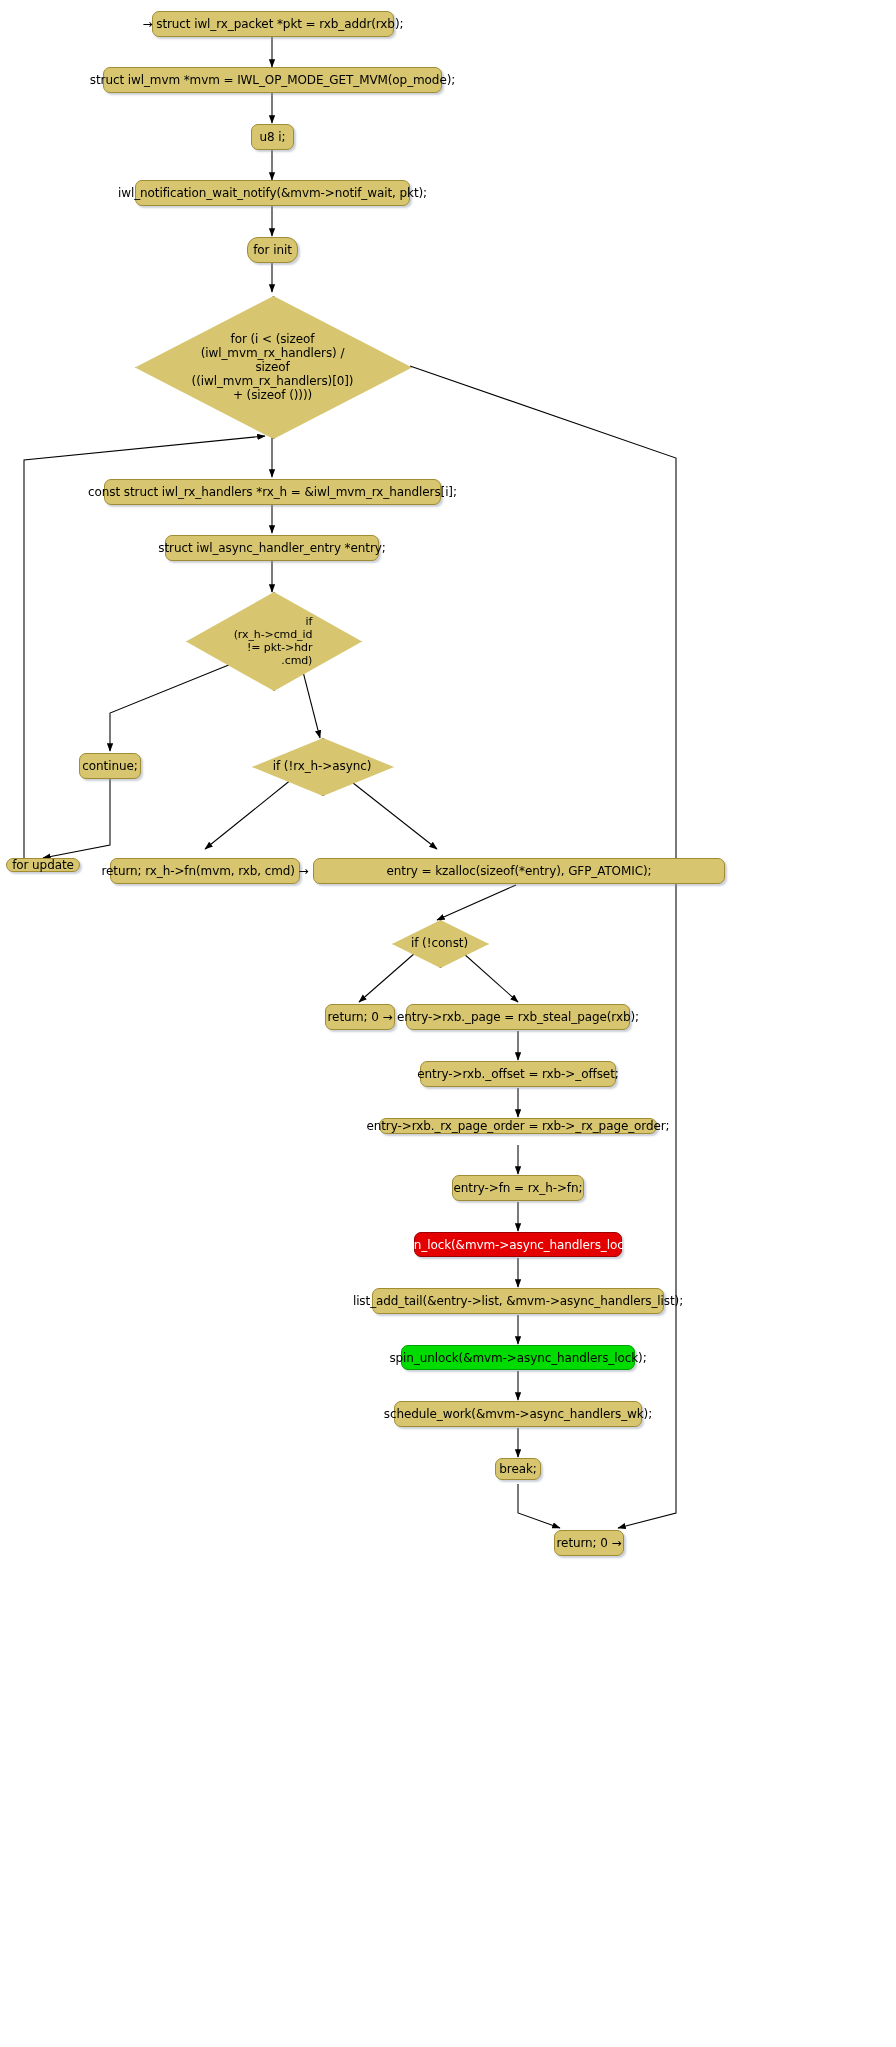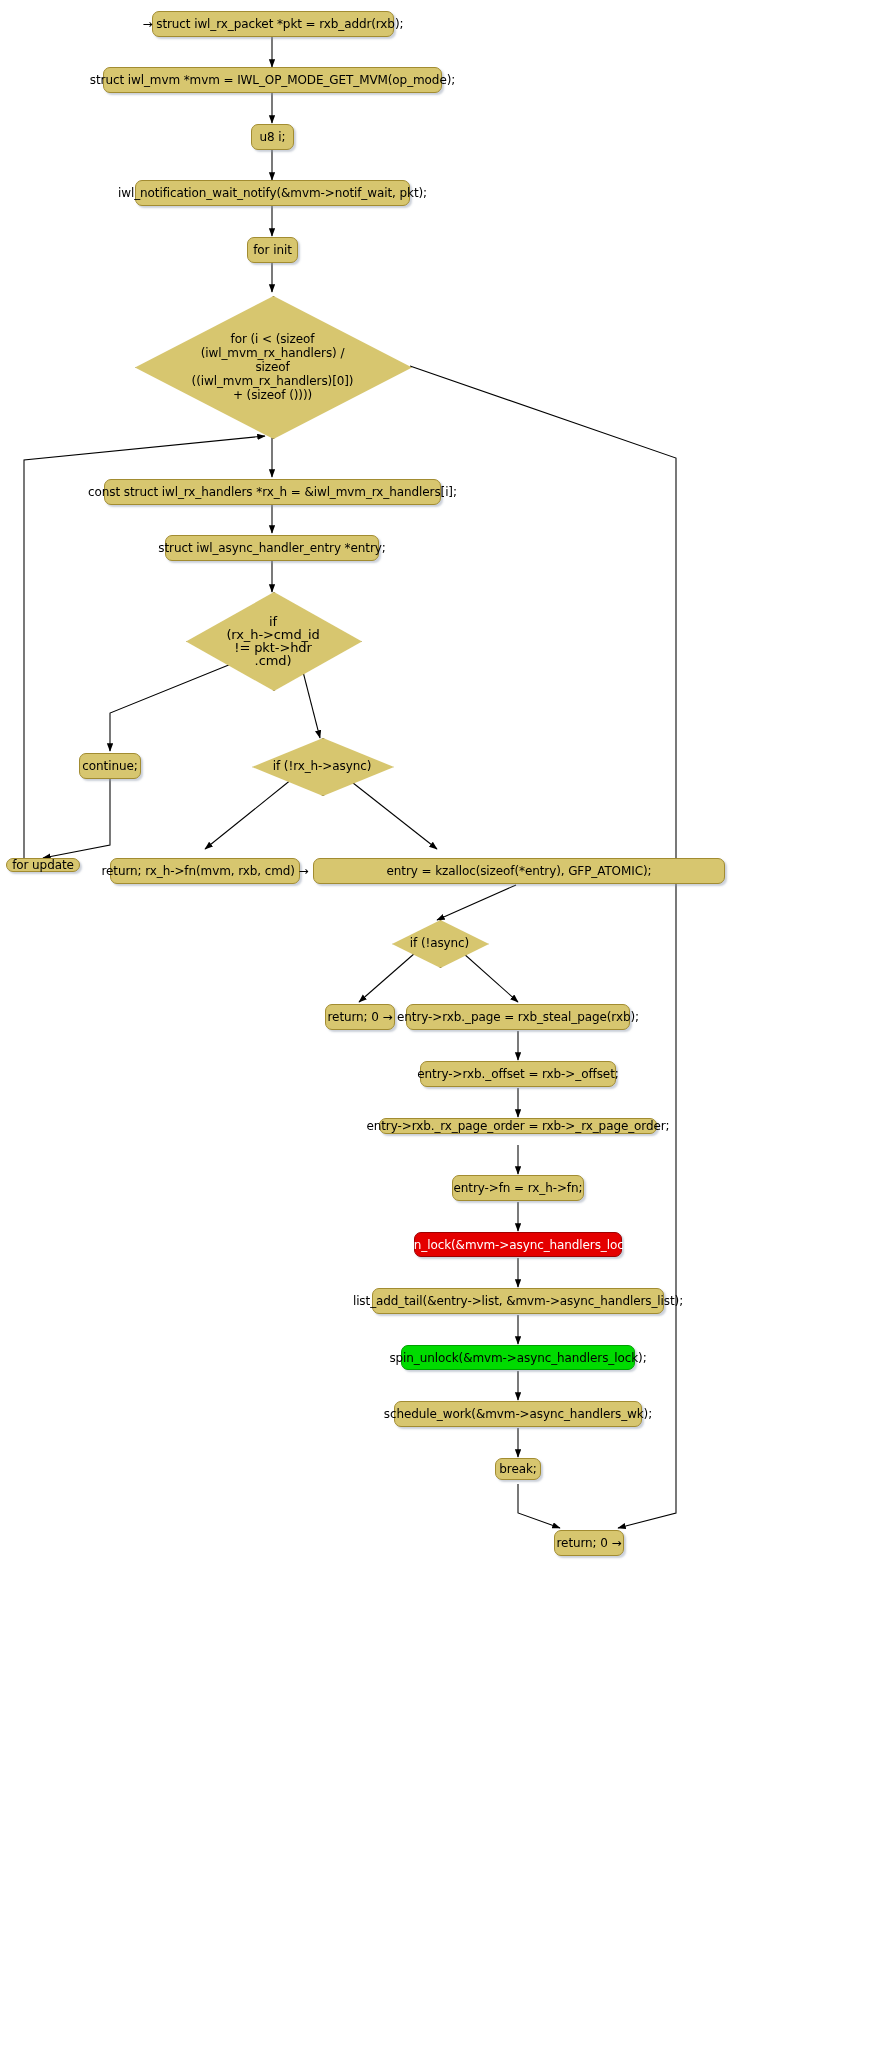--- a/index.html
+++ b/index.html
@@ -95,42 +95,42 @@
   </div>
 
   <div class="node rect" style="left:251px;top:124px;width:43px;height:26px;">
     <span>u8 i;</span>
   </div>
 
   <div class="node rect" style="left:135px;top:180px;width:275px;height:26px;">
     <span>iwl_notification_wait_notify(&amp;mvm-&gt;notif_wait, pkt);</span>
   </div>
 
-  <div class="node rect" style="left:247px;top:237px;width:51px;height:26px;">
+  <div class="node rect" style="left:247px;top:237px;width:51px;height:26px;border-radius:11px;">
     <span>for init</span>
   </div>
 
   <div class="node diamond" style="left:135px;top:296px;width:275px;height:141px;">
     <div class="dshape"></div>
     <span class="dtext">for (i &lt; (sizeof
 (iwl_mvm_rx_handlers) /
 sizeof
 ((iwl_mvm_rx_handlers)[0])
 + (sizeof ())))</span>
   </div>
 
   <div class="node rect" style="left:104px;top:479px;width:337px;height:26px;">
     <span>const struct iwl_rx_handlers *rx_h = &amp;iwl_mvm_rx_handlers[i];</span>
   </div>
 
   <div class="node rect" style="left:165px;top:535px;width:214px;height:26px;">
     <span>struct iwl_async_handler_entry *entry;</span>
   </div>
 
-  <div class="node diamond" style="left:186px;top:592px;width:174px;height:97px;font-size:13px;line-height:13px;">
+  <div class="node diamond" style="left:186px;top:592px;width:174px;height:97px;font-size:11px;line-height:13px;text-align:right;">
     <div class="dshape"></div>
     <span class="dtext">if
 (rx_h-&gt;cmd_id
 != pkt-&gt;hdr
 .cmd)</span>
   </div>
 
   <div class="node rect" style="left:79px;top:753px;width:62px;height:26px;">
     <span>continue;</span>
   </div>
@@ -147,21 +147,21 @@
   <div class="node rect" style="left:110px;top:858px;width:190px;height:26px;">
     <span>return; rx_h-&gt;fn(mvm, rxb, cmd) →</span>
   </div>
 
   <div class="node rect" style="left:313px;top:858px;width:412px;height:26px;max-width:412px;">
     <span>entry = kzalloc(sizeof(*entry), GFP_ATOMIC);</span>
   </div>
 
   <div class="node diamond" style="left:392px;top:920px;width:95px;height:46px;">
     <div class="dshape"></div>
-    <span class="dtext">if (!async)</span>
+    <span class="dtext">if (!const)</span>
   </div>
 
   <div class="node rect" style="left:325px;top:1004px;width:70px;height:26px;">
     <span>return; 0 →</span>
   </div>
 
   <div class="node rect" style="left:406px;top:1004px;width:224px;height:26px;">
     <span>entry-&gt;rxb._page = rxb_steal_page(rxb);</span>
   </div>
 

